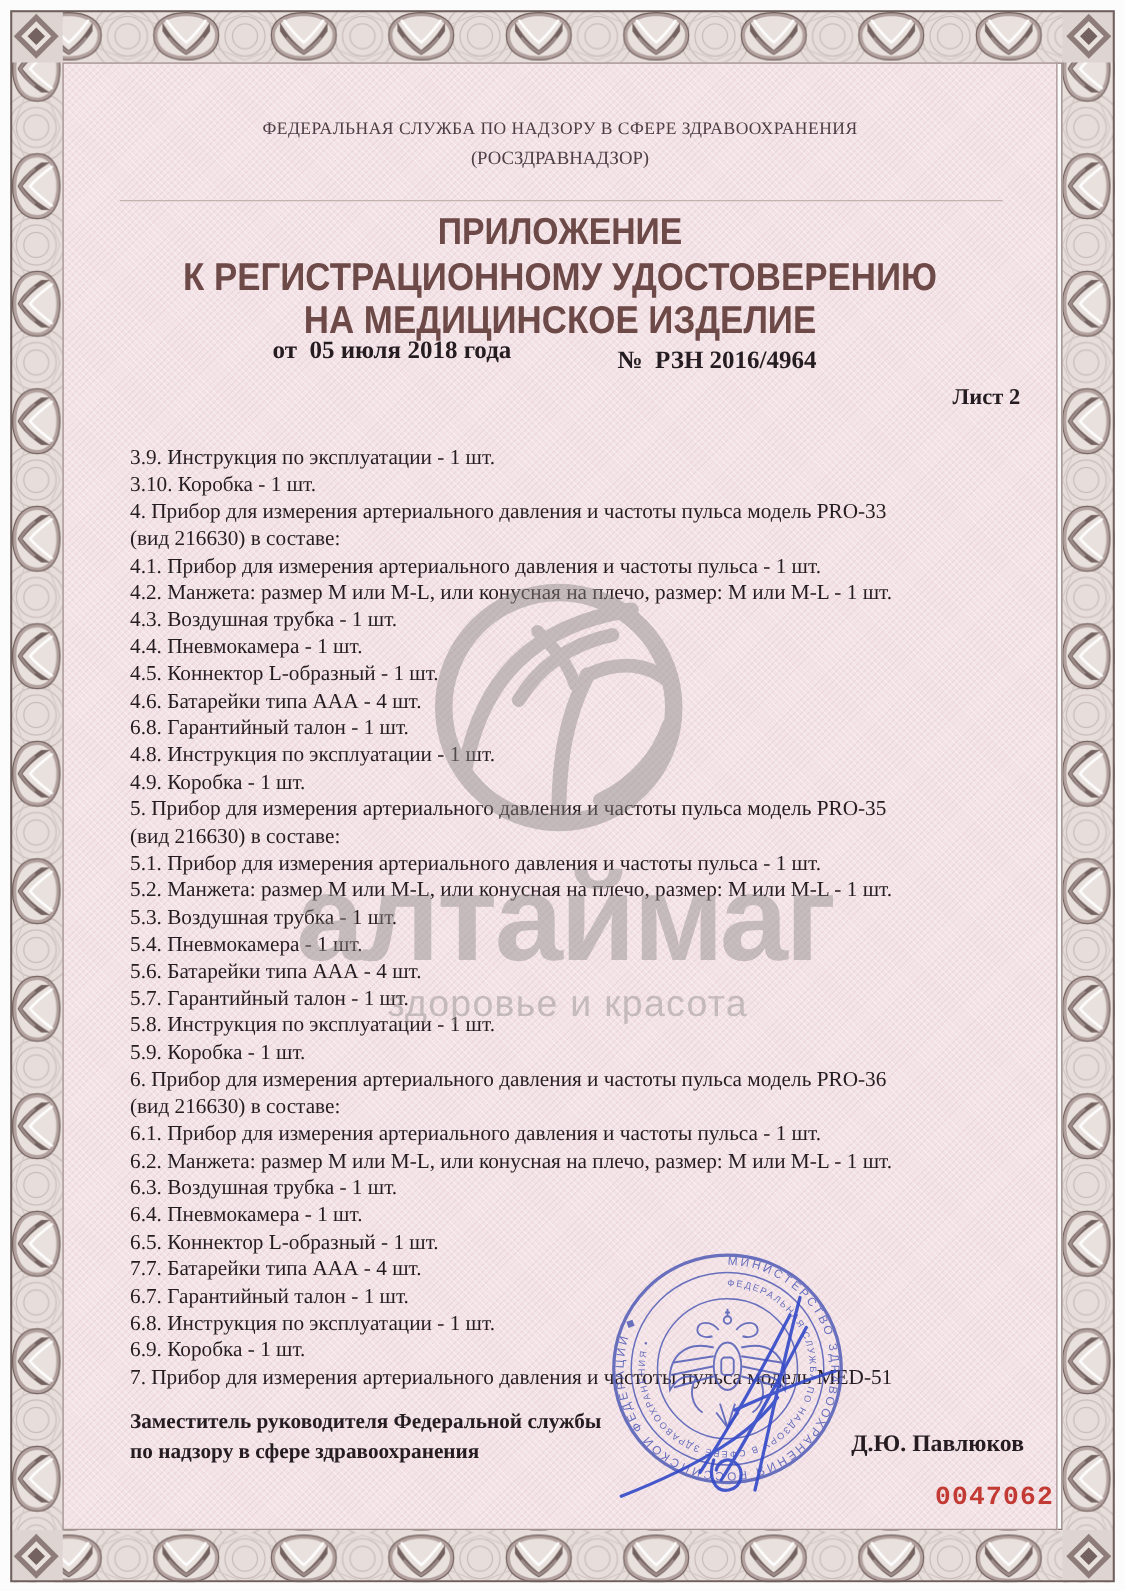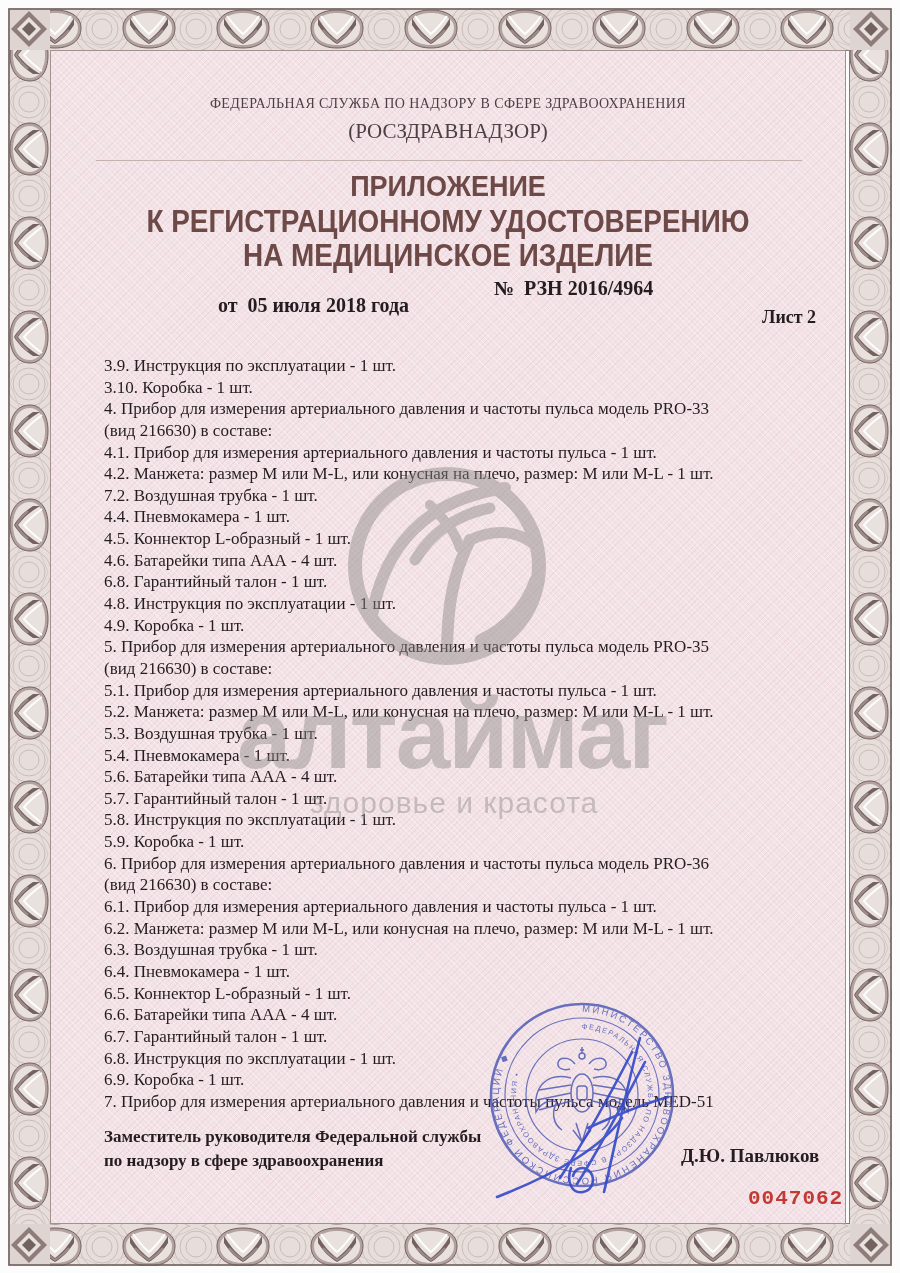--- a/index.html
+++ b/index.html
@@ -9,21 +9,21 @@
   .frame-svg{position:absolute;left:8px;top:8px;}
   .panel{position:absolute;left:50px;top:50px;width:794px;height:1172px;
          background:
            repeating-linear-gradient(45deg, rgba(255,255,255,.30) 0 1px, rgba(255,255,255,0) 1px 4px),
            repeating-linear-gradient(135deg, rgba(205,170,182,.20) 0 1px, rgba(255,255,255,0) 1px 4px),
            #f3e3e7;
          border:1px solid #a3918f;}
   .abs{position:absolute;}
   .center{left:0;width:100%;text-align:center;}
   .agency{font-size:14px;letter-spacing:.4px;color:#4c4046;}
-  .agency2{font-size:21px;color:#4c4046;text-align:center;}
+  .agency2{font-size:15px;color:#4c4046;text-align:center;}
   .rule{height:1px;background:#c3b2ae;}
   .title-line{font-family:"Liberation Sans", sans-serif;font-weight:700;color:#6d4947;
               font-size:31px;transform:scaleX(.9);transform-origin:50% 50%;letter-spacing:0;}
   .t1{font-size:30px;}
   .boldserif{font-weight:700;color:#241c20;white-space:pre;}
   .date{font-size:20px;}
   .regnum{font-size:20px;text-align:center;}
   .sheet{font-size:18px;margin-left:44px;}
   .body-list{width:700px;font-size:17px;color:#241c20;font-family:Liberation Serif, serif;}
   .body-list .line{height:21.65px;line-height:21.65px;white-space:nowrap;}
@@ -101,32 +101,32 @@
 
     <div class="abs center agency" style="top:45px">ФЕДЕРАЛЬНАЯ СЛУЖБА ПО НАДЗОРУ В СФЕРЕ ЗДРАВООХРАНЕНИЯ</div>
     <div class="abs center agency2" style="top:68px">(РОСЗДРАВНАДЗОР)</div>
 
     <div class="abs rule" style="top:109px;left:45px;width:706px"></div>
 
     <div class="abs center title-line t1" style="top:118px">ПРИЛОЖЕНИЕ</div>
     <div class="abs center title-line" style="top:153px">К РЕГИСТРАЦИОННОМУ УДОСТОВЕРЕНИЮ</div>
     <div class="abs center title-line" style="top:187px">НА МЕДИЦИНСКОЕ ИЗДЕЛИЕ</div>
 
-    <div class="abs boldserif date" style="left:167px;top:243px">от  05 июля 2018 года</div>
+    <div class="abs boldserif date" style="left:167px;top:218px">от  05 июля 2018 года</div>
     <div class="abs boldserif regnum" style="left:443px;top:226px">№  РЗН 2016/4964</div>
     <div class="abs boldserif sheet" style="left:667px;top:256px">Лист 2</div>
 
     <div class="abs body-list" style="left:53px;top:304px">
         <div class="line">3.9. Инструкция по эксплуатации - 1 шт.</div>
         <div class="line">3.10. Коробка - 1 шт.</div>
         <div class="line">4. Прибор для измерения артериального давления и частоты пульса модель PRO-33</div>
         <div class="line">(вид 216630) в составе:</div>
         <div class="line">4.1. Прибор для измерения артериального давления и частоты пульса - 1 шт.</div>
         <div class="line">4.2. Манжета: размер М или M-L, или конусная на плечо, размер: М или M-L - 1 шт.</div>
-        <div class="line">7.2. Воздушная трубка - 1 шт.</div>
+        <div class="line">4.3. Воздушная трубка - 1 шт.</div>
         <div class="line">4.4. Пневмокамера - 1 шт.</div>
         <div class="line">4.5. Коннектор L-образный - 1 шт.</div>
         <div class="line">4.6. Батарейки типа ААА - 4 шт.</div>
         <div class="line">6.8. Гарантийный талон - 1 шт.</div>
         <div class="line">4.8. Инструкция по эксплуатации - 1 шт.</div>
         <div class="line">4.9. Коробка - 1 шт.</div>
         <div class="line">5. Прибор для измерения артериального давления и частоты пульса модель PRO-35</div>
         <div class="line">(вид 216630) в составе:</div>
         <div class="line">5.1. Прибор для измерения артериального давления и частоты пульса - 1 шт.</div>
         <div class="line">5.2. Манжета: размер М или M-L, или конусная на плечо, размер: М или M-L - 1 шт.</div>
@@ -136,21 +136,21 @@
         <div class="line">5.7. Гарантийный талон - 1 шт.</div>
         <div class="line">5.8. Инструкция по эксплуатации - 1 шт.</div>
         <div class="line">5.9. Коробка - 1 шт.</div>
         <div class="line">6. Прибор для измерения артериального давления и частоты пульса модель PRO-36</div>
         <div class="line">(вид 216630) в составе:</div>
         <div class="line">6.1. Прибор для измерения артериального давления и частоты пульса - 1 шт.</div>
         <div class="line">6.2. Манжета: размер М или M-L, или конусная на плечо, размер: М или M-L - 1 шт.</div>
         <div class="line">6.3. Воздушная трубка - 1 шт.</div>
         <div class="line">6.4. Пневмокамера - 1 шт.</div>
         <div class="line">6.5. Коннектор L-образный - 1 шт.</div>
-        <div class="line">6.6. Батарейки типа ААА - 4 шт.</div>
+        <div class="line">7.7. Батарейки типа ААА - 4 шт.</div>
         <div class="line">6.7. Гарантийный талон - 1 шт.</div>
         <div class="line">6.8. Инструкция по эксплуатации - 1 шт.</div>
         <div class="line">6.9. Коробка - 1 шт.</div>
         <div class="line">7. Прибор для измерения артериального давления и частоты пульса модель MED-51</div>
       </div>
 
     <div class="abs sig" style="left:53px;top:1076px">Заместитель руководителя Федеральной службы</div>
     <div class="abs sig" style="left:53px;top:1100px">по надзору в сфере здравоохранения</div>
     <div class="abs sig-name" style="left:630px;top:1094px">Д.Ю. Павлюков</div>
 

